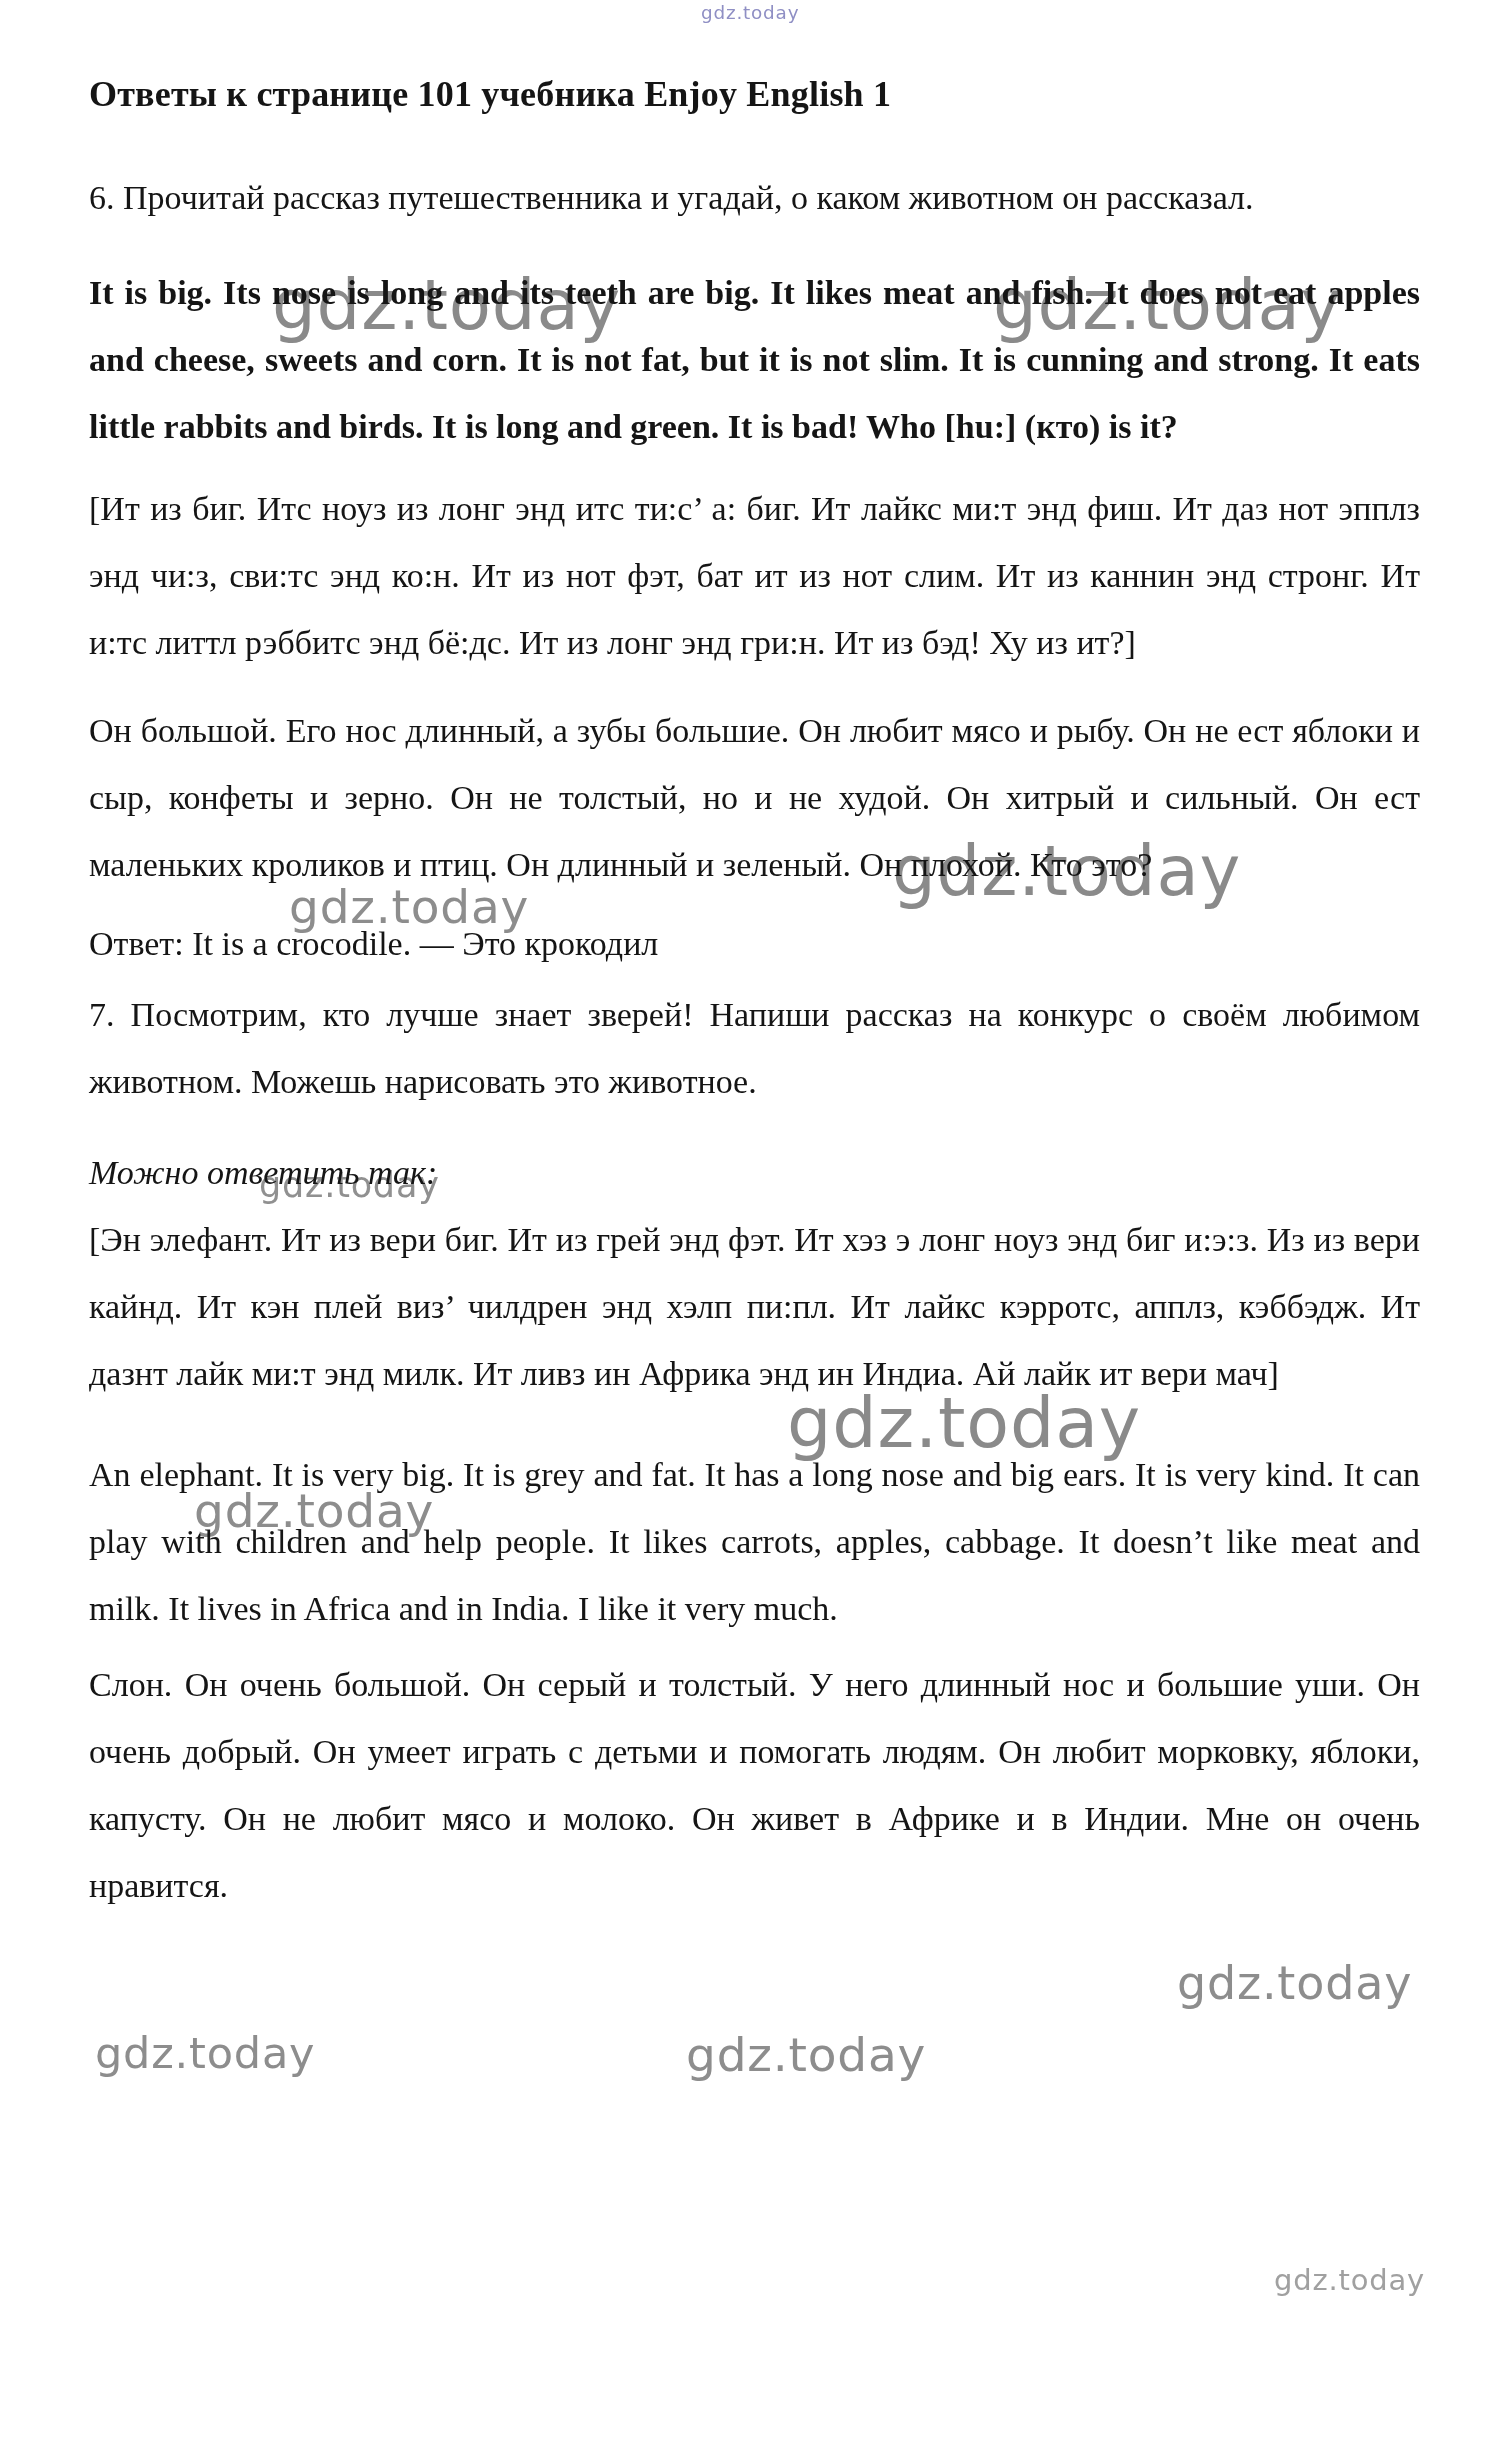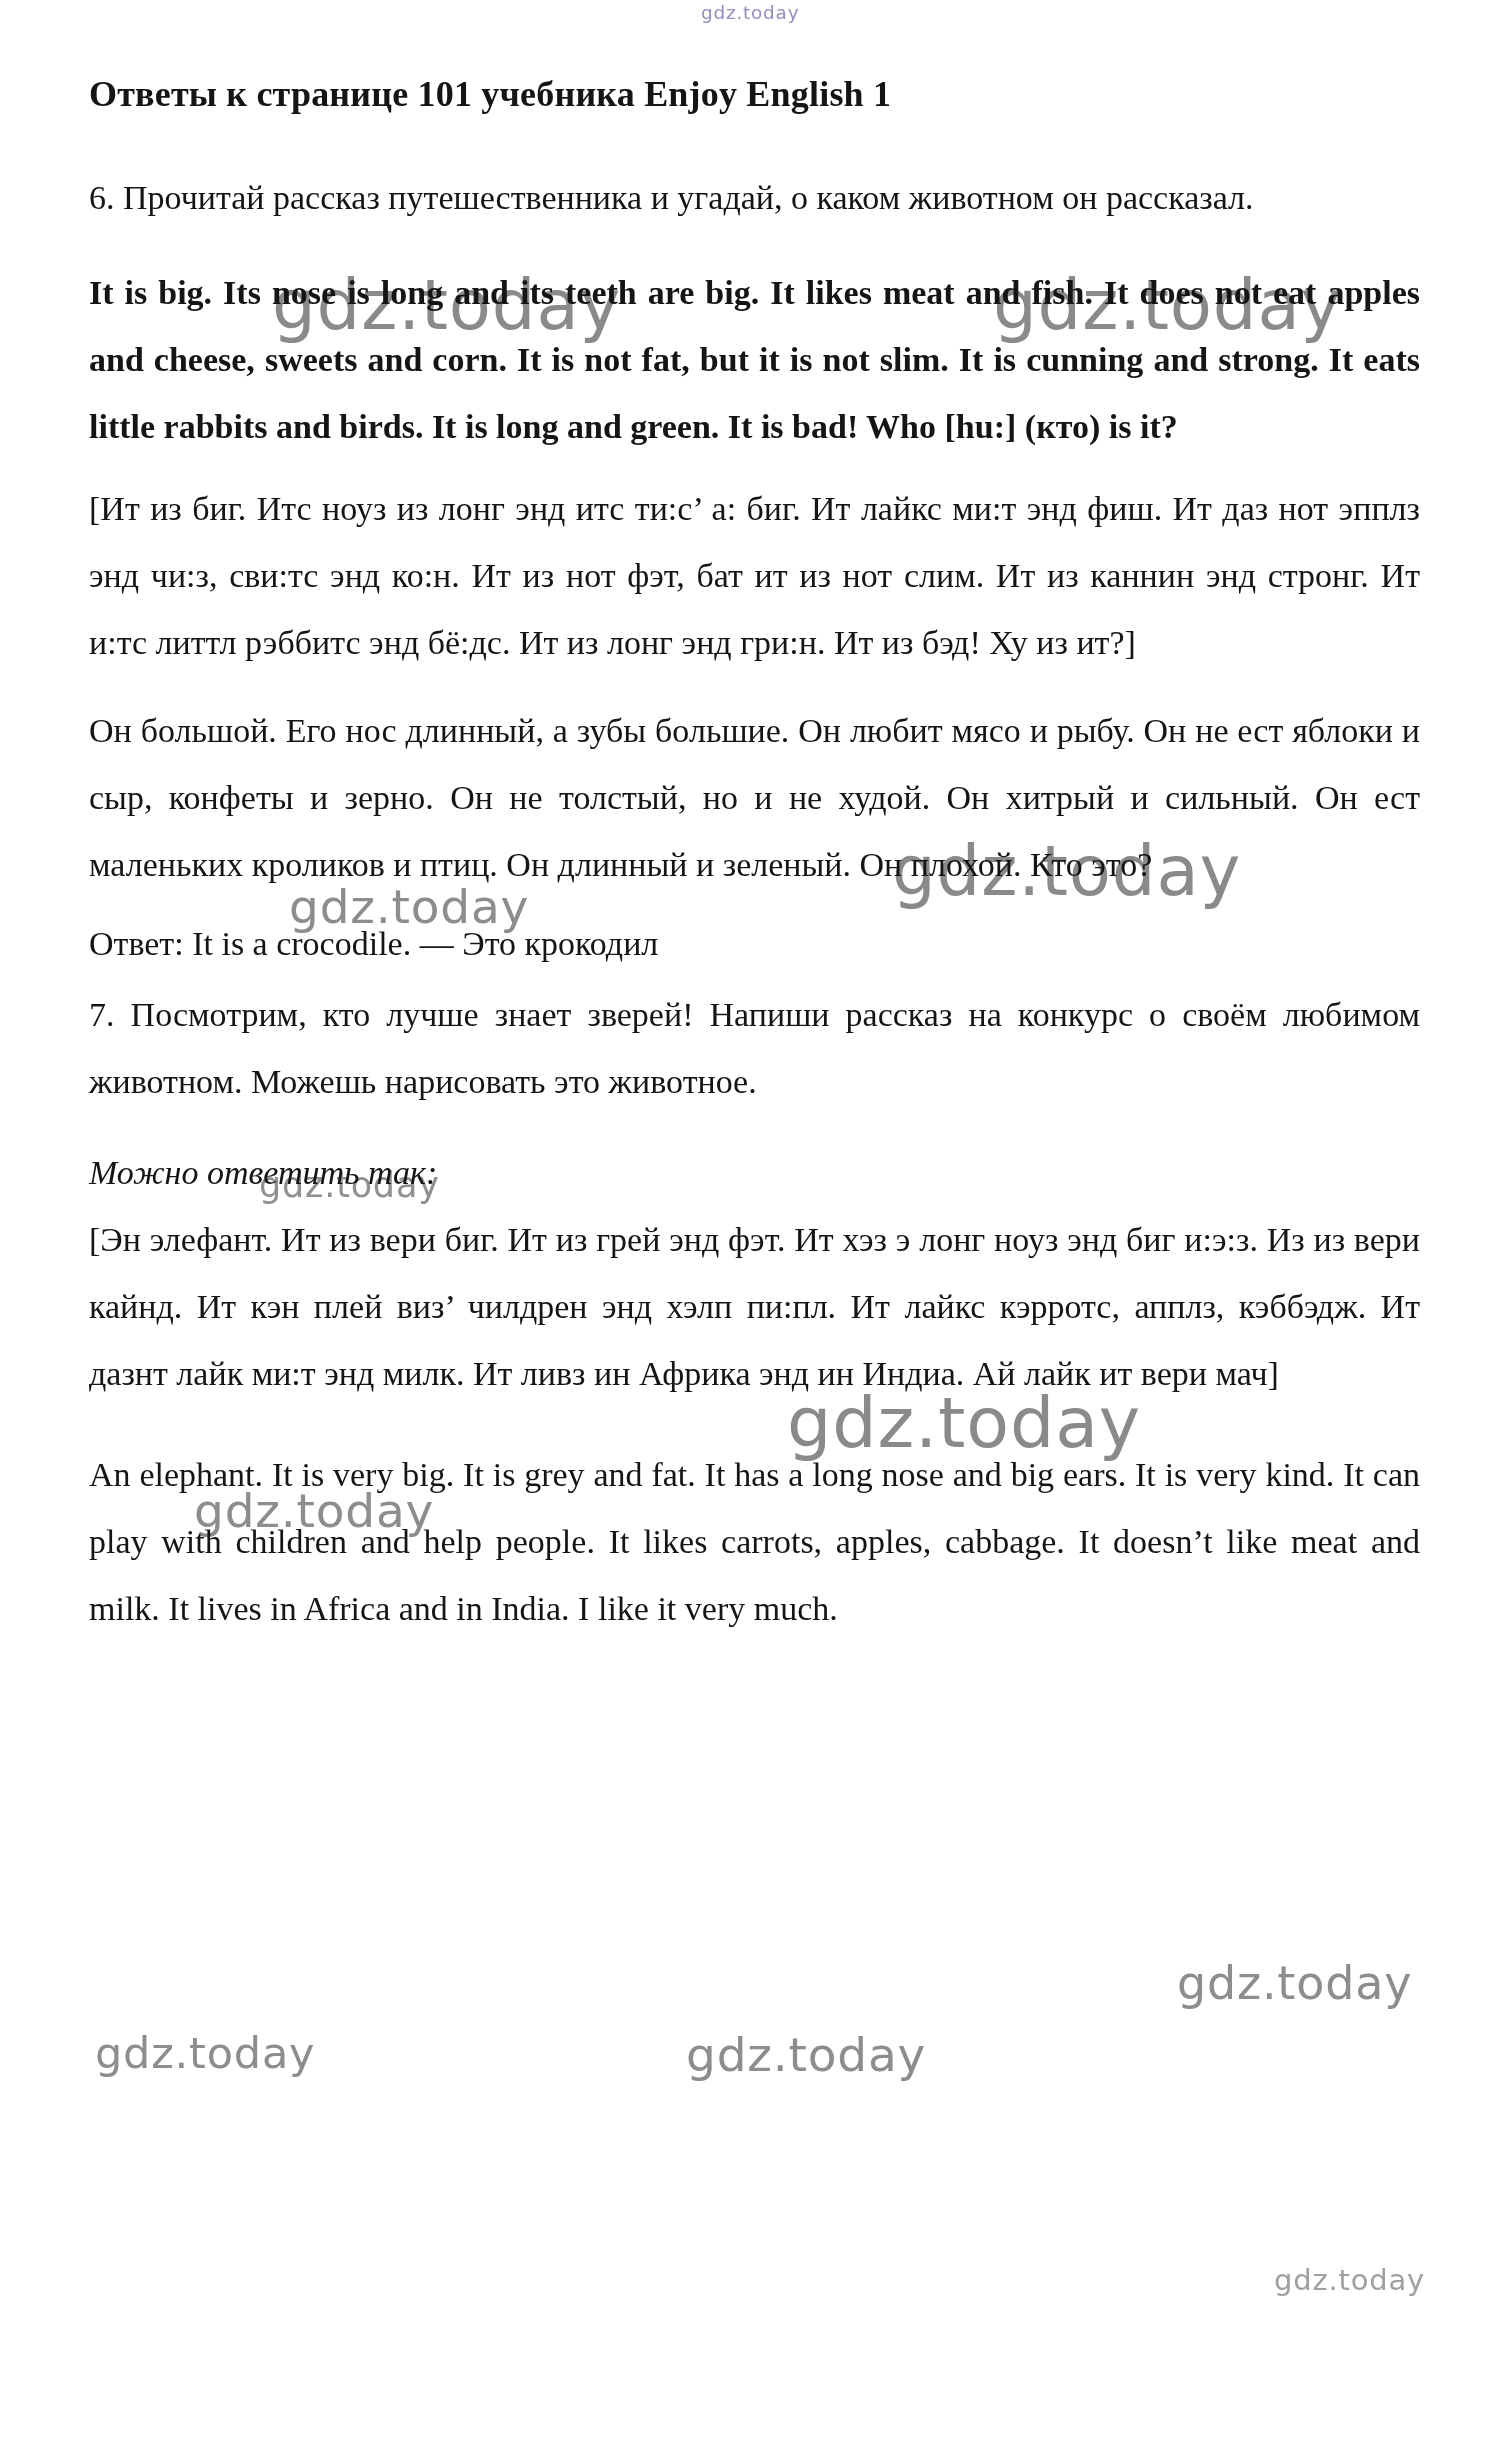--- a/index.html
+++ b/index.html
@@ -95,15 +95,16 @@
   <p class="para mt16">Ответ: It is a crocodile. — Это крокодил</p>
 
   <p class="para mt4">7. Посмотрим, кто лучше знает зверей! Напиши рассказ на конкурс о своём любимом животном. Можешь нарисовать это животное.</p>
 
   <p class="para hint mt32">Можно ответить так:</p>
 
   <p class="para mt0">[Эн элефант. Ит из вери биг. Ит из грей энд фэт. Ит хэз э лонг ноуз энд биг и:э:з. Из из вери кайнд. Ит кэн плей виз’ чилдрен энд хэлп пи:пл. Ит лайкс кэрротс, апплз, кэббэдж. Ит дазнт лайк ми:т энд милк. Ит ливз ин Африка энд ин Индиа. Ай лайк ит вери мач]</p>
 
   <p class="para mt44">An elephant. It is very big. It is grey and fat. It has a long nose and big ears. It is very kind. It can play with children and help people. It likes carrots, apples, cabbage. It doesn’t like meat and milk. It lives in Africa and in India. I like it very much.</p>
 
+  <p class="para mt12">Слон. Он очень большой. Он серый и толстый. У него длинный нос и большие уши. Он очень добрый. Он умеет играть с детьми и помогать людям. Он любит морковку, яблоки, капусту. Он не любит мясо и молоко. Он живет в Африке и в Индии. Мне он очень нравится.</p>
 
 </div>
 
 
 </body></html>

